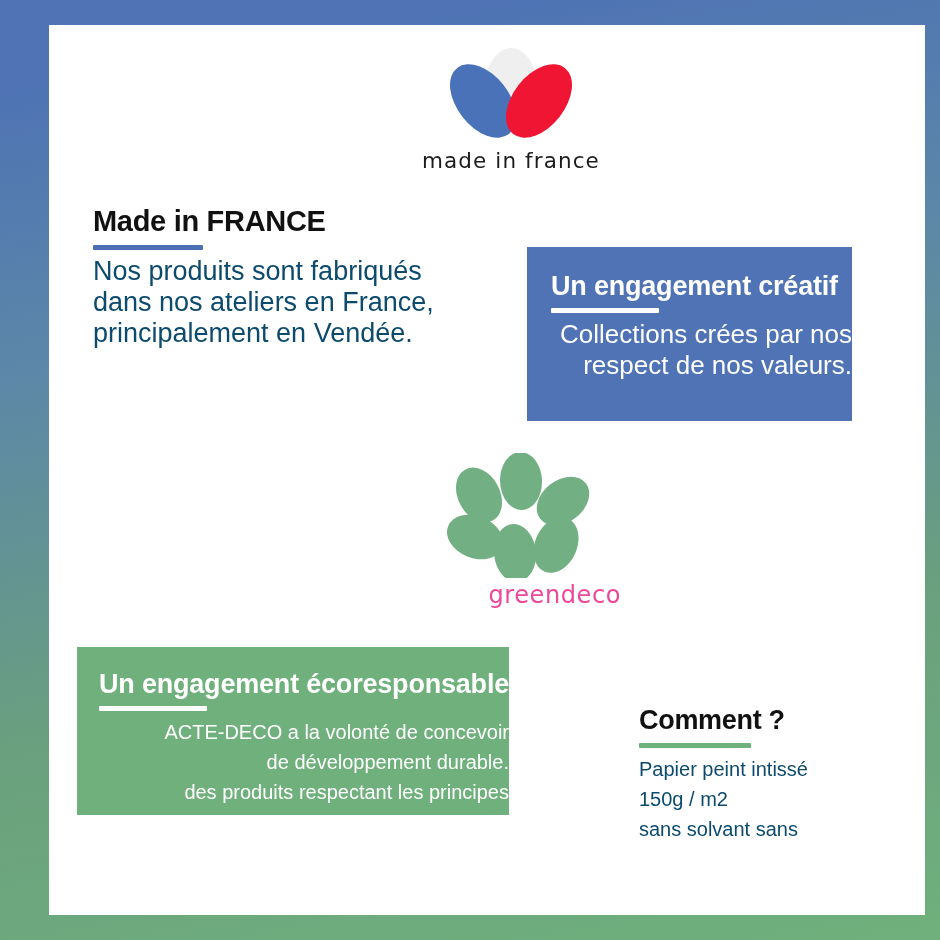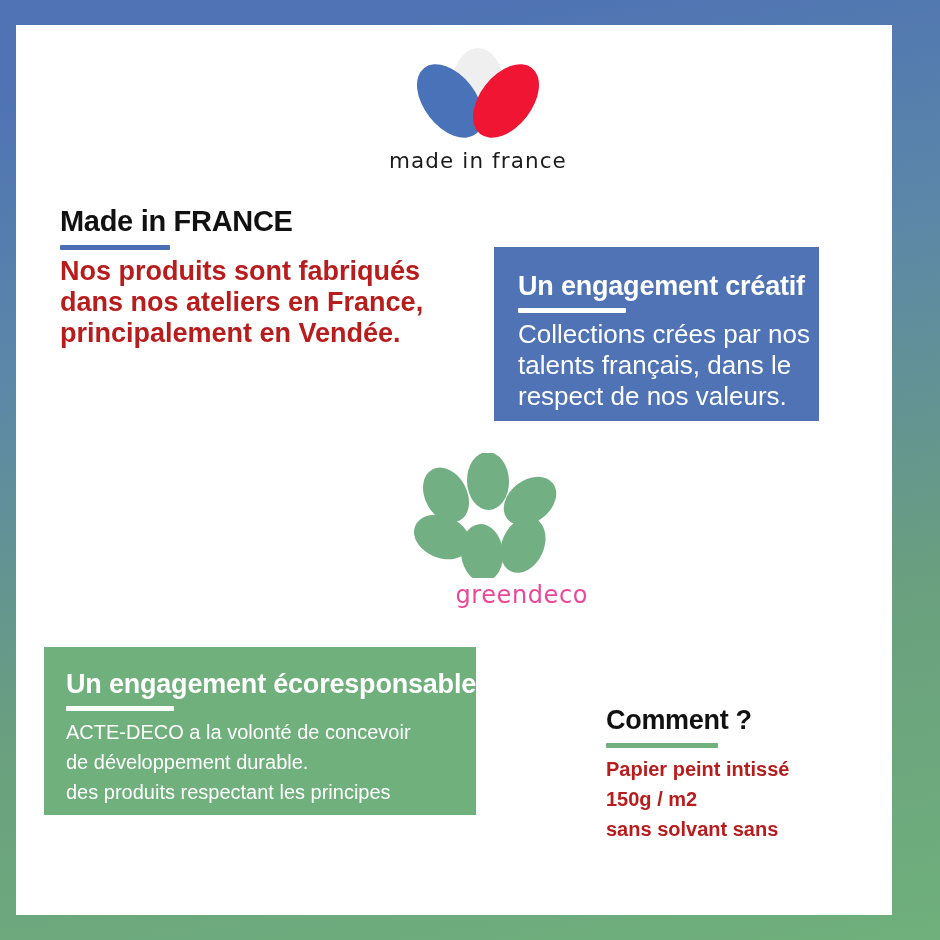--- a/index.html
+++ b/index.html
@@ -16,21 +16,21 @@
     position: relative;
     width: 940px;
     height: 940px;
     overflow: hidden;
     background: linear-gradient(170deg, #4f73b4 0%, #4f73b4 8%, #5c87a8 34%, #6aa07e 68%, #6fb07c 100%);
     box-sizing: border-box;
   }
 
   .canvas {
     position: absolute;
-    left: 16px;
+    left: 49px;
     top: 25px;
     width: 876px;
     height: 890px;
     background: #ffffff;
     overflow: hidden;
   }
 
   
   .mif-logo {
     position: absolute;
@@ -105,21 +105,21 @@
   }
   .block .body {
     font-family: "Liberation Sans", sans-serif;
     font-weight: 400;
     margin: 0;
   }
   .block .body .ln { display: block; }
 
   
   .block.plain .heading { color: #111111; }
-  .block.plain .body { color: #b91c1c; font-weight: bold; }
+  .block.plain .body { color: #0c4a6e; }
 
   
   #block-made-in-france {
     left: 44px;
     top: 180px;
     width: 400px;
   }
   #block-made-in-france .heading { font-size: 29px; }
   #block-made-in-france .rule { width: 110px; background: #4a6fb5; }
   #block-made-in-france .body { font-size: 27px; line-height: 31px; }
@@ -153,21 +153,21 @@
     margin-top: 6px;
     margin-bottom: 6px;
     border-radius: 1px;
   }
   .card .body {
     font-family: "Liberation Sans", sans-serif;
     font-weight: 400;
     color: #ffffff;
     margin: 0;
   }
-  .card .body .ln { display: block; }
+  .card .body .ln { display: block; text-align: right; }
 
   #card-creatif {
     left: 478px;
     top: 222px;
     width: 325px;
     height: 174px;
     background: #4f73b4;
     padding: 24px 0 0 24px;
   }
   #card-creatif .heading { font-size: 27px; }
@@ -211,21 +211,20 @@
         <span class="ln">dans nos ateliers en France,</span>
         <span class="ln">principalement en Vendée.</span>
       </p>
     </div>
 
     <div class="card" id="card-creatif">
       <h2 class="heading">Un engagement créatif</h2>
       <div class="rule"></div>
       <p class="body">
         <span class="ln">Collections crées par nos</span>
-        <span class="ln">talents français, dans le</span>
         <span class="ln">respect de nos valeurs.</span>
       </p>
     </div>
 
     <div class="gd-logo">
       <svg class="gd-flower" viewBox="0 0 160 125">
         <g fill="#72b083">
           <ellipse cx="80" cy="28" rx="21" ry="29" transform="rotate(-2 80 28)"></ellipse>
           <ellipse cx="122" cy="48" rx="21" ry="29" transform="rotate(52 122 48)"></ellipse>
           <ellipse cx="115" cy="92" rx="21" ry="29" transform="rotate(24 115 92)"></ellipse>

